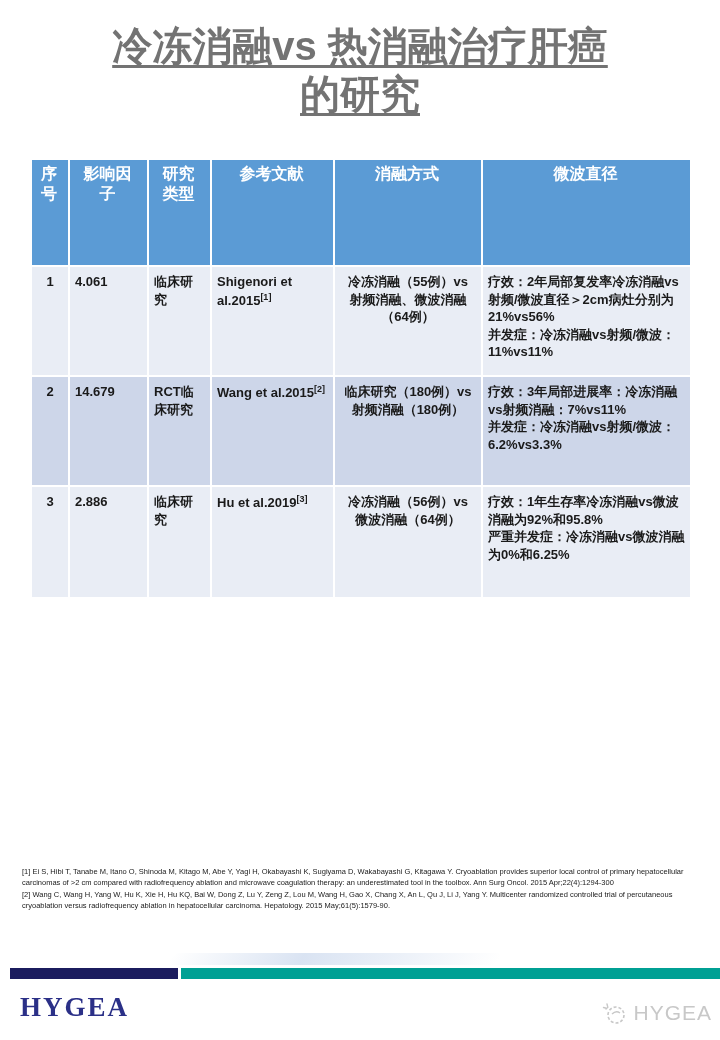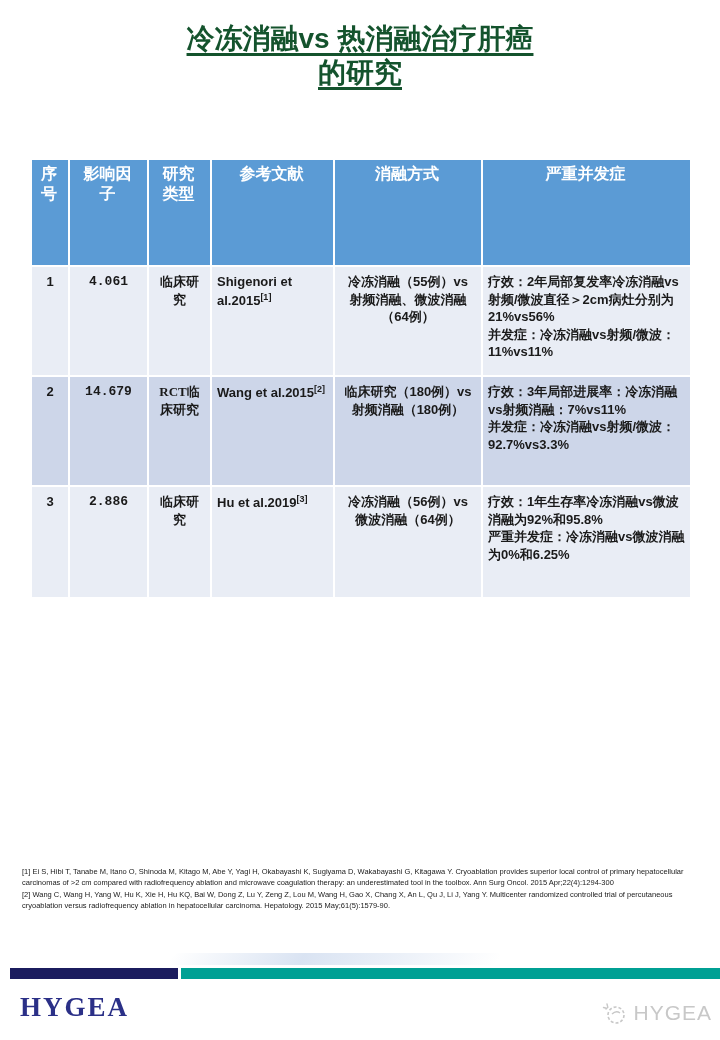--- a/index.html
+++ b/index.html
@@ -13,22 +13,22 @@
     font-family: "Liberation Sans", "DejaVu Sans", sans-serif;
   }
 
   
   .title {
     position: absolute;
     top: 22px;
     left: 0;
     width: 720px;
     text-align: center;
-    color: #14532d;
-    font-size: 28px;
+    color: #737373;
+    font-size: 40px;
     font-weight: bold;
     line-height: 1.2;
   }
   .title .tline {
     text-decoration: underline;
     text-decoration-thickness: 3px;
     text-underline-offset: 5px;
   }
 
   
@@ -61,22 +61,22 @@
     line-height: 1.35;
     padding: 6px 5px 0 5px;
   }
   .row-light td { background: #E9EDF5; }
   .row-dark  td { background: #CDD6E9; }
   .r1 td { height: 110px; }
   .r2 td { height: 110px; }
   .r3 td { height: 112px; }
 
   td.c-no     { text-align: center; font-size: 14px; }
-  td.c-impact { text-align: center; font-size: 14px; font-family: Liberation Mono, monospace; }
-  td.c-type   { text-align: center; font-size: 15px; padding-left: 10px; padding-right: 10px; line-height: 1.3; font-family: Liberation Serif, serif; }
+  td.c-impact { font-size: 14px; }
+  td.c-type   { text-align: left; font-size: 15px; padding-left: 10px; padding-right: 10px; line-height: 1.3; }
   td.c-ref    { text-align: left; font-size: 13.5px; margin-left: 8px; }
   td.c-method { text-align: center; font-size: 13px; margin-top: 8px; }
   td.c-result { text-align: left; font-size: 13px; padding-left: 7px; padding-right: 4px; }
   td.c-ref sup { font-size: 9px; }
 
   
   .footnotes {
     position: absolute;
     left: 22px;
     top: 866px;
@@ -162,21 +162,21 @@
         <col style="width:148px">
         <col style="width:209px">
     </colgroup>
     <thead>
       <tr>
         <th>序号</th>
         <th>影响因子</th>
         <th>研究类型</th>
         <th>参考文献</th>
         <th>消融方式</th>
-        <th>严重并发症</th>
+        <th>微波直径</th>
       </tr>
     </thead>
     <tbody>
       <tr class="row-light r1">
         <td class="c-no">1</td>
         <td class="c-impact">4.061</td>
         <td class="c-type">临床研究</td>
         <td class="c-ref"><span>Shigenori et al.2015</span><sup>[1]</sup></td>
         <td class="c-method">冷冻消融（55例）vs 射频消融、微波消融（64例）</td>
         <td class="c-result">
@@ -185,21 +185,21 @@
         </td>
       </tr>
       <tr class="row-dark r2">
         <td class="c-no">2</td>
         <td class="c-impact">14.679</td>
         <td class="c-type">RCT临床研究</td>
         <td class="c-ref"><span>Wang et al.2015</span><sup>[2]</sup></td>
         <td class="c-method">临床研究（180例）vs 射频消融（180例）</td>
         <td class="c-result">
           <div>疗效：3年局部进展率：冷冻消融vs射频消融：7%vs11%</div>
-          <div>并发症：冷冻消融vs射频/微波：92.7%vs3.3%</div>
+          <div>并发症：冷冻消融vs射频/微波：6.2%vs3.3%</div>
         </td>
       </tr>
       <tr class="row-light r3">
         <td class="c-no">3</td>
         <td class="c-impact">2.886</td>
         <td class="c-type">临床研究</td>
         <td class="c-ref"><span>Hu et al.2019</span><sup>[3]</sup></td>
         <td class="c-method">冷冻消融（56例）vs 微波消融（64例）</td>
         <td class="c-result">
           <div>疗效：1年生存率冷冻消融vs微波消融为92%和95.8%</div>

